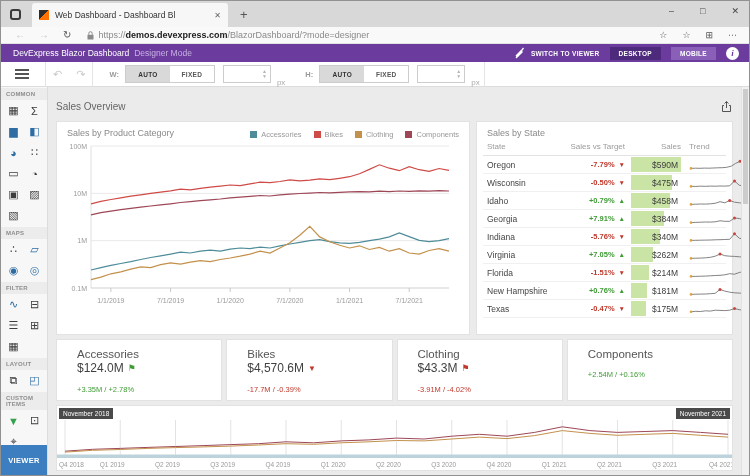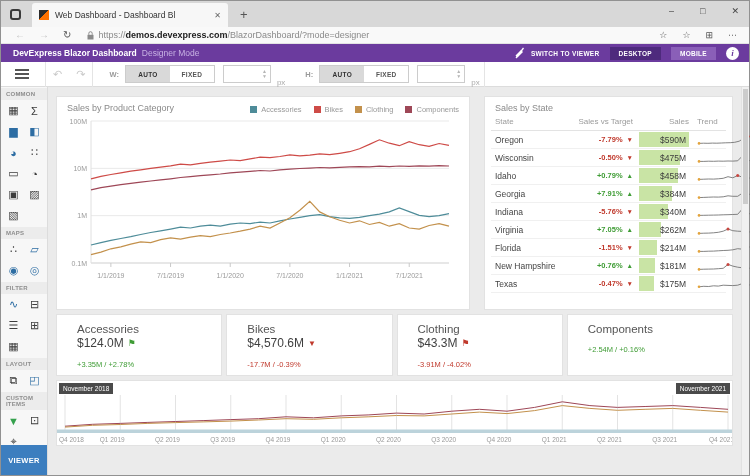--- a/index.html
+++ b/index.html
@@ -15,21 +15,21 @@
 .newtab{font-size:13px;color:#555;margin:0 0 6px 12px;line-height:1}
 .wincontrols{position:absolute;right:10px;top:5px;display:flex;gap:26px;font-size:9px;color:#444}
 .addressbar{height:17px;background:#f9f9f9;display:flex;align-items:center;border-bottom:1px solid #e3e3e3;flex:none}
 .nav-ic{font-size:10px;margin-left:14px;line-height:1}
 .dis{color:#c3c3c3}.en{color:#555}
 .url{display:flex;align-items:center;gap:4px;margin-left:16px;flex:1;font-size:9px;color:#8a8a8a;white-space:nowrap;overflow:hidden}
 .url b{color:#222}
 .bar-icons{display:flex;gap:15px;margin:0 12px 0 8px;color:#555;font-size:9px}
 
 .appheader{height:18px;background:#6B3B9E;display:flex;align-items:center;color:#fff;padding:0 4px 0 12px;flex:none}
-.hdr-title{font-size:8.5px;font-weight:bold;white-space:nowrap}
+.hdr-title{font-size:8.5px;font-weight:normal;white-space:nowrap}
 .hdr-mode{font-size:8.5px;color:#c7b1e3;margin-left:5px;white-space:nowrap}
 .hdr-right{margin-left:auto;display:flex;align-items:center;gap:10px}
 .switch{display:flex;align-items:center;gap:5px;font-size:6.5px;font-weight:bold;letter-spacing:.3px;cursor:pointer}
 .hdr-btn{font-size:6.5px;font-weight:bold;letter-spacing:.3px;padding:3px 9px;cursor:pointer}
 .desktop{background:#4E2A7D}
 .mobile{background:#8A5FB8}
 .info{width:13px;height:13px;border-radius:50%;background:#fff;color:#6B3B9E;font-family:"Liberation Serif",serif;font-style:italic;font-weight:bold;font-size:9px;display:flex;align-items:center;justify-content:center;margin-right:6px}
 
 .toolbar{height:25px;background:#fff;border-bottom:1px solid #dcdcdc;display:flex;align-items:center;flex:none;position:relative}
 .hamb{width:14px;margin:0 16px 0 14px}
@@ -47,21 +47,21 @@
 
 .main{flex:1;display:flex;min-height:0;background:#ebebeb}
 .sidebar{width:47px;flex:none;background:#f7f7f7;border-right:1px solid #dcdcdc;position:relative;overflow:hidden}
 .sec-label{background:#ececec;color:#8d8d8d;font-size:6px;font-weight:bold;padding:3px 0 3px 5px;letter-spacing:.2px;margin-top:1px}
 .icons{display:grid;grid-template-columns:1fr 1fr;padding:0 2px}
 .sicon{height:21px;display:flex;align-items:center;justify-content:center;font-size:11px;cursor:pointer}
 .viewer-btn{position:absolute;bottom:0;left:0;width:46px;height:30px;background:#3C7EBF;color:#fff;font-size:7.5px;font-weight:bold;letter-spacing:.3px;display:flex;align-items:center;justify-content:center;cursor:pointer}
 .surface{flex:1;padding:9px 8px 0 8px;min-width:0;display:flex;flex-direction:column}
 .surface-head{height:20px;display:flex;align-items:center;justify-content:space-between;margin-bottom:5px;flex:none}
 .surface-title{font-size:10px;color:#666}
-.row-panels{display:flex;gap:14px;height:214px;flex:none}
+.row-panels{display:flex;gap:6px;height:214px;flex:none}
 .panel{background:#fff;border:1px solid #e2e2e2}
 .chart-panel{width:414px;flex:none;position:relative}
 .panel-title{font-size:9px;color:#8a8a8a;padding:6px 10px 0}
 .legend{position:absolute;top:8px;right:10px;display:flex;gap:12px}
 .leg{display:flex;align-items:center;gap:4px;font-size:7.5px;color:#999}
 .leg i{width:7px;height:7px;display:block}
 .table-panel{flex:1;display:flex;flex-direction:column;padding:0 6px;min-width:0}
 .thead{display:grid;grid-template-columns:72px 66px 56px 1fr;font-size:8px;color:#9b9b9b;height:18px;align-items:center;border-bottom:1px solid #e3e3e3;padding:0 4px;flex:none}
 .trow{display:grid;grid-template-columns:72px 66px 56px 1fr;height:18px;align-items:center;border-bottom:1px solid #f0f0f0;font-size:8.5px;color:#444;padding:0 4px;flex:none;cursor:pointer}
 .h-r,.c-target{text-align:right}
@@ -218,20 +218,28 @@
         <div class="sec-label">CUSTOM ITEMS</div>
         <div class="icons">
           <span class="sicon" style="color: rgb(53, 161, 77);">▼</span>
           <span class="sicon" style="color: rgb(61, 61, 61);">⊡</span>
           <span class="sicon" style="color: rgb(61, 61, 61);">⌖</span>
         </div>
         <div class="viewer-btn">VIEWER</div>
       </div>
 
     <div class="surface">
+      <div class="surface-head">
+        <span class="surface-title">Sales Overview</span>
+        <svg width="13" height="13" viewBox="0 0 13 13">
+            <path d="M4 5.5 H2.5 V11.5 H10.5 V5.5 H9" stroke="#555" fill="none"></path>
+            <line x1="6.5" y1="1.5" x2="6.5" y2="8" stroke="#555"></line>
+            <path d="M4.5 3.5 L6.5 1.5 L8.5 3.5" stroke="#555" fill="none"></path>
+          </svg>
+      </div>
 
       <div class="row-panels">
 
         <div class="panel chart-panel">
           <div class="panel-title">Sales by Product Category</div>
           <div class="legend" id="legend">
               <span class="leg">
                 <i style="background: rgb(78, 140, 153);"></i>
                 <span>Accessories</span>
               </span>

